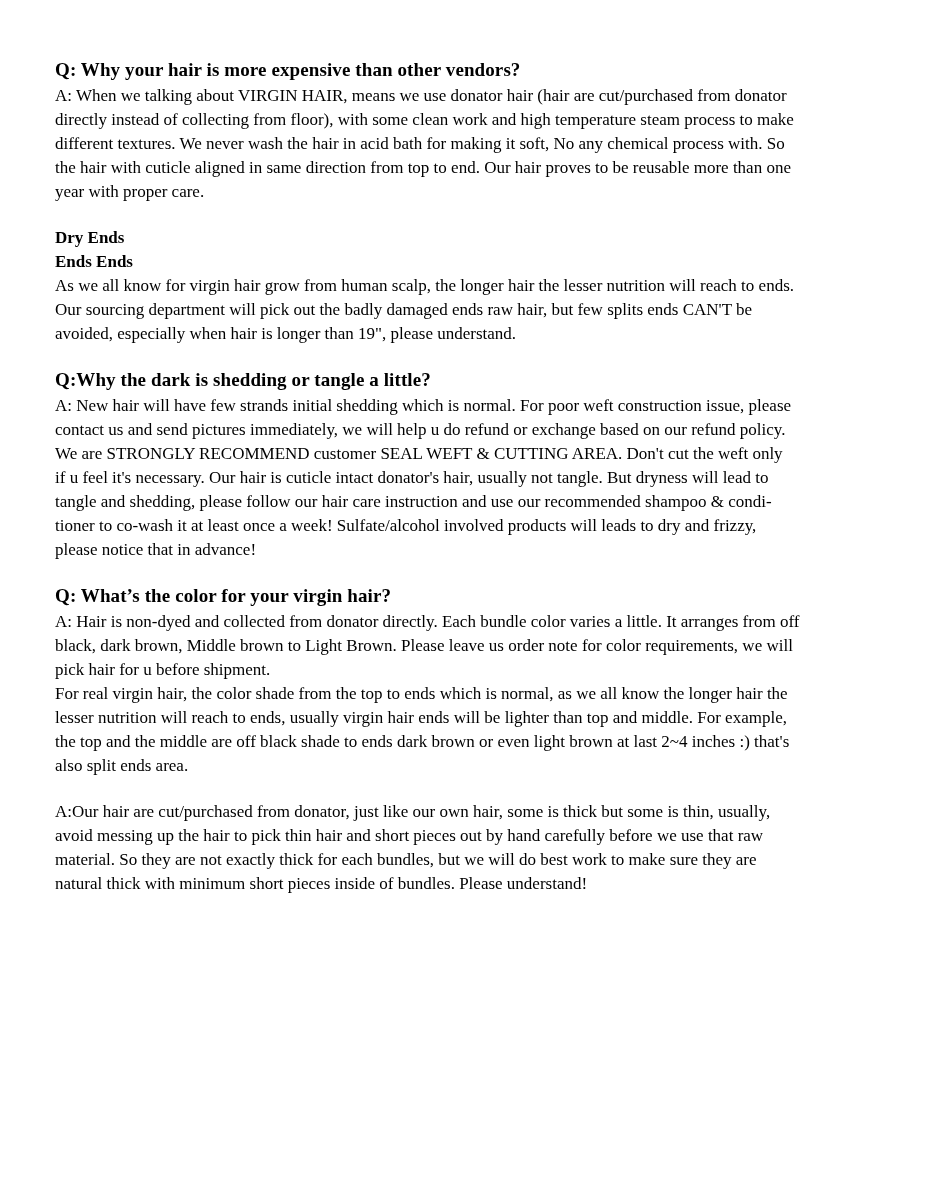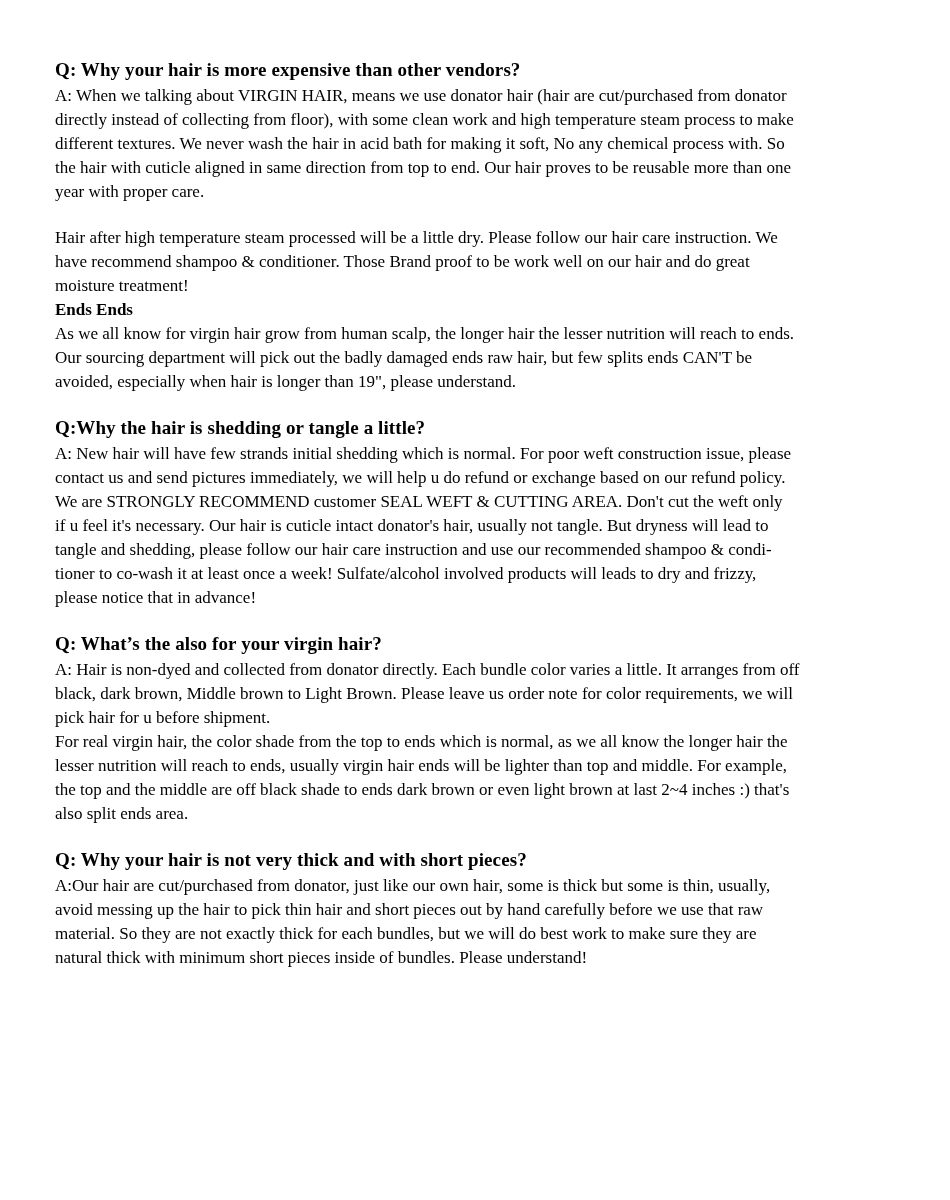--- a/index.html
+++ b/index.html
@@ -54,53 +54,50 @@
   <section class="faq-section">
     <h2 class="question">Q: Why your hair is more expensive than other vendors?</h2>
     <p class="para">A: When we talking about VIRGIN HAIR, means we use donator hair (hair are cut/purchased from donator
 directly instead of collecting from floor), with some clean work and high temperature steam process to make
 different textures. We never wash the hair in acid bath for making it soft, No any chemical process with. So
 the hair with cuticle aligned in same direction from top to end. Our hair proves to be reusable more than one
 year with proper care.</p>
   </section>
 
   <section class="faq-section">
-    <p class="para">Hair after high temperature steam processed will be a little dry. Please follow our hair care instruction. We
-have recommend shampoo &amp; conditioner. Those Brand proof to be work well on our hair and do great
-moisture treatment!</p>
+    <p class="subhead">Dry Ends</p>
     <p class="subhead">Ends Ends</p>
     <p class="para">As we all know for virgin hair grow from human scalp, the longer hair the lesser nutrition will reach to ends.
 Our sourcing department will pick out the badly damaged ends raw hair, but few splits ends CAN'T be
 avoided, especially when hair is longer than 19", please understand.</p>
   </section>
 
   <section class="faq-section">
-    <h2 class="question">Q:Why the hair is shedding or tangle a little?</h2>
+    <h2 class="question">Q:Why the dark is shedding or tangle a little?</h2>
     <p class="para">A: New hair will have few strands initial shedding which is normal. For poor weft construction issue, please
 contact us and send pictures immediately, we will help u do refund or exchange based on our refund policy.
 We are STRONGLY RECOMMEND customer SEAL WEFT &amp; CUTTING AREA. Don't cut the weft only
 if u feel it's necessary. Our hair is cuticle intact donator's hair, usually not tangle. But dryness will lead to
 tangle and shedding, please follow our hair care instruction and use our recommended shampoo &amp; condi-
 tioner to co-wash it at least once a week! Sulfate/alcohol involved products will leads to dry and frizzy,
 please notice that in advance!</p>
   </section>
 
   <section class="faq-section">
-    <h2 class="question">Q: What’s the also for your virgin hair?</h2>
+    <h2 class="question">Q: What’s the color for your virgin hair?</h2>
     <p class="para">A: Hair is non-dyed and collected from donator directly. Each bundle color varies a little. It arranges from off
 black, dark brown, Middle brown to Light Brown. Please leave us order note for color requirements, we will
 pick hair for u before shipment.
 For real virgin hair, the color shade from the top to ends which is normal, as we all know the longer hair the
 lesser nutrition will reach to ends, usually virgin hair ends will be lighter than top and middle. For example,
 the top and the middle are off black shade to ends dark brown or even light brown at last 2~4 inches :) that's
 also split ends area.</p>
   </section>
 
 
   <section class="faq-section">
-    <h2 class="question">Q: Why your hair is not very thick and with short pieces?</h2>
     <p class="para">A:Our hair are cut/purchased from donator, just like our own hair, some is thick but some is thin, usually,
 avoid messing up the hair to pick thin hair and short pieces out by hand carefully before we use that raw
 material. So they are not exactly thick for each bundles, but we will do best work to make sure they are
 natural thick with minimum short pieces inside of bundles. Please understand!</p>
   </section>
 
 </div>
 
 </body></html>

